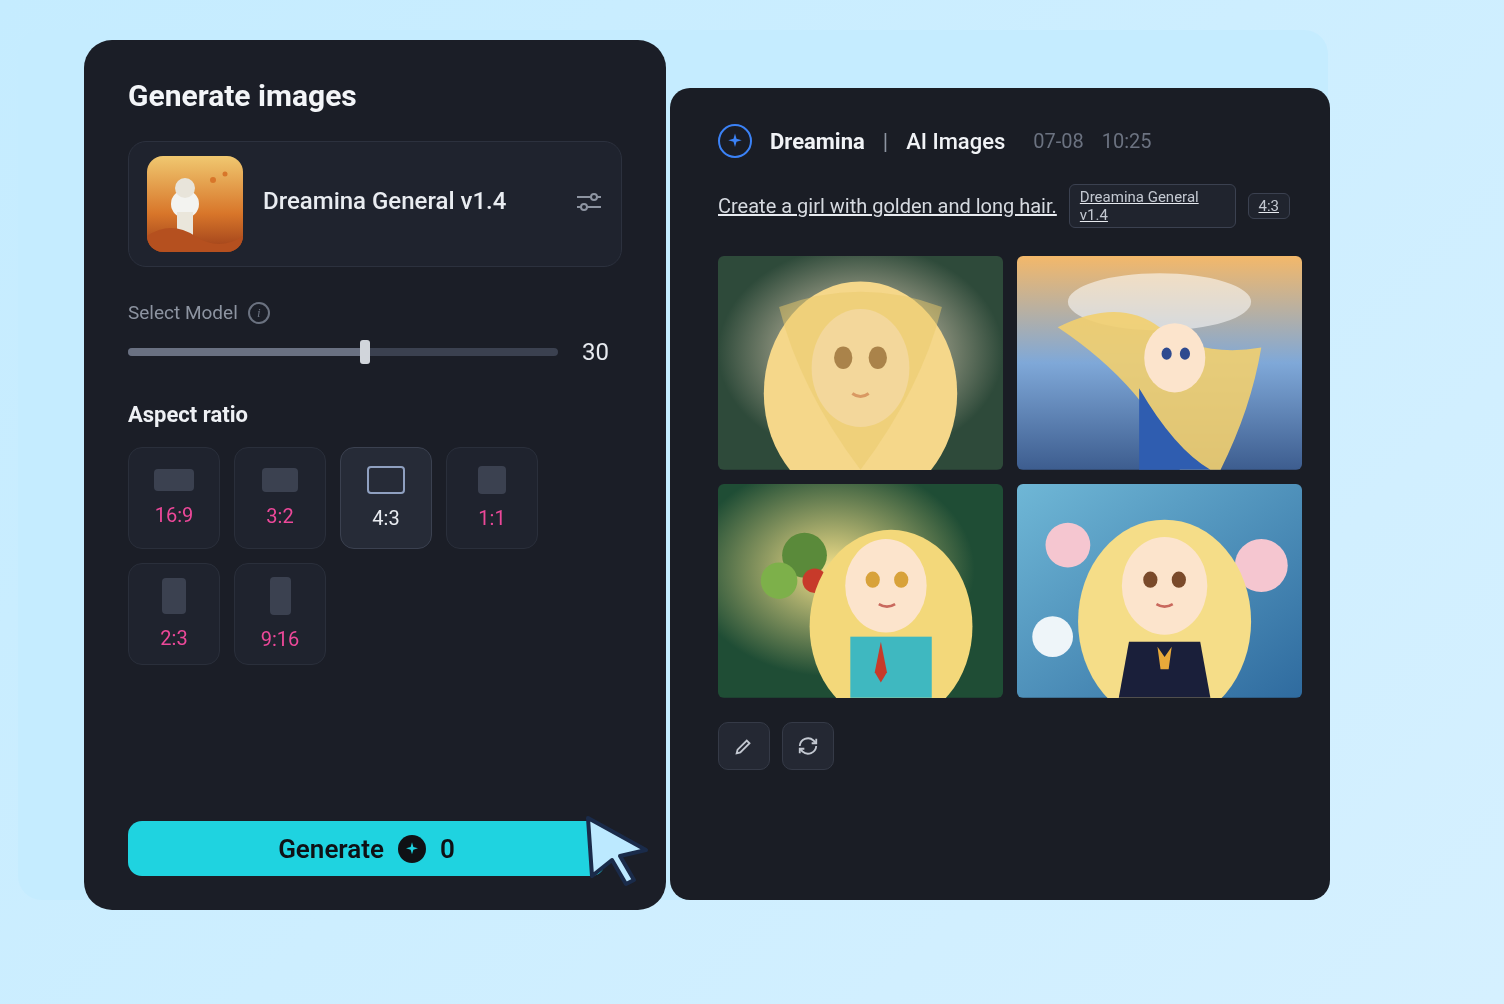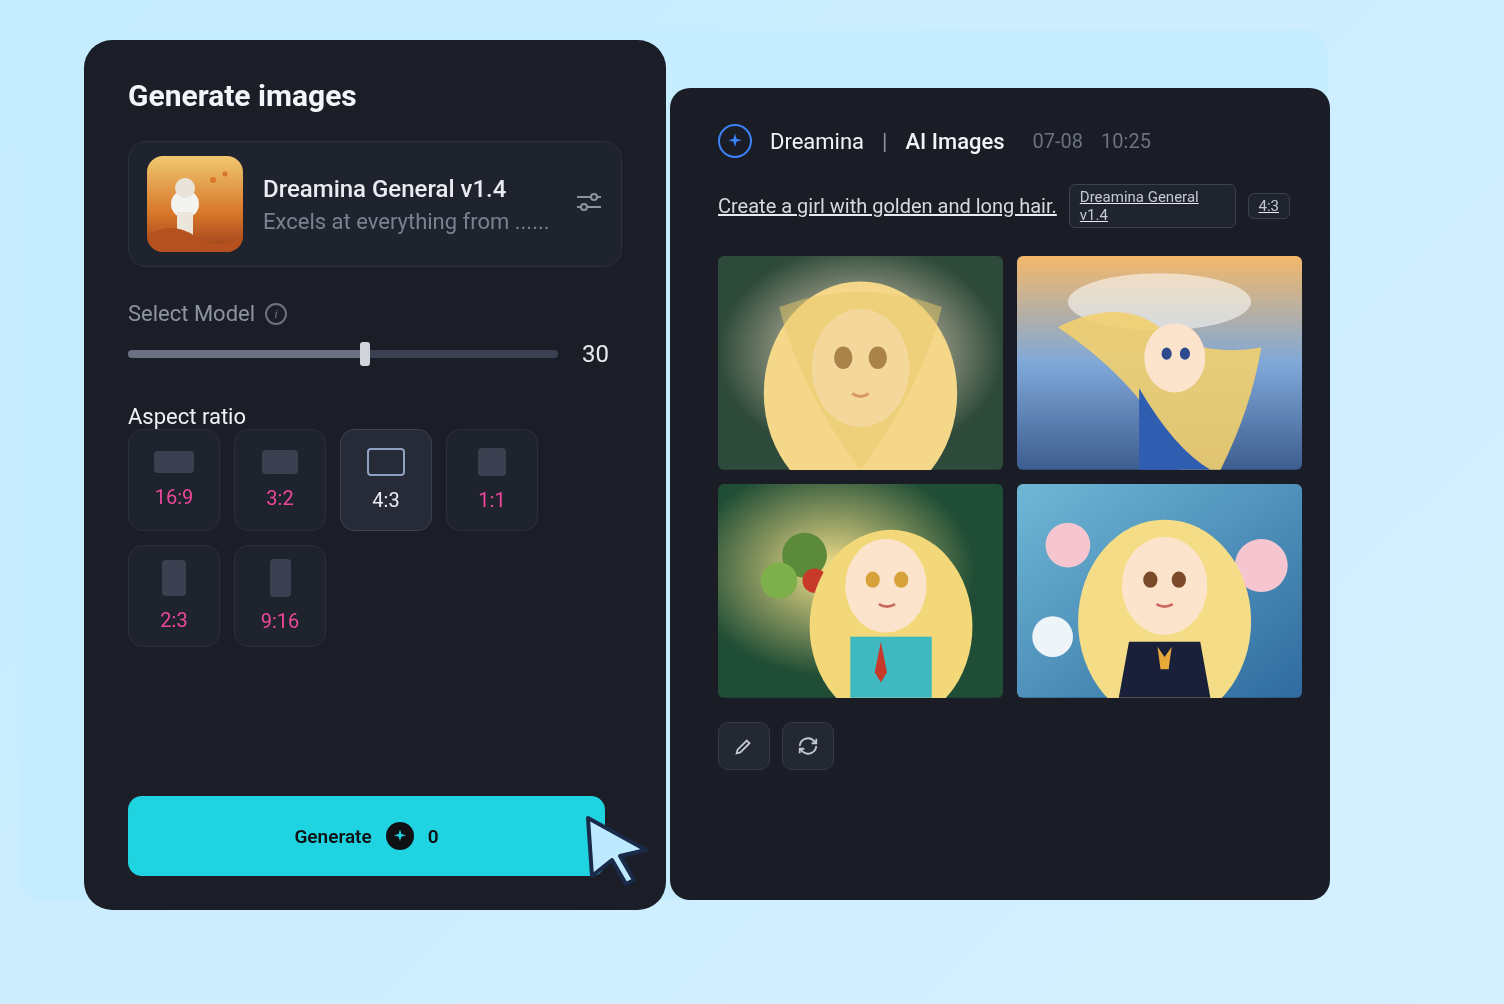--- a/index.html
+++ b/index.html
@@ -46,21 +46,21 @@
   width: 34px;
   height: 34px;
   border-radius: 50%;
   border: 2px solid #3b82f6;
   display: flex;
   align-items: center;
   justify-content: center;
 }
 .star-badge svg { width: 18px; height: 18px; }
 
-.app-name { font-size: 22px; font-weight: 400; color: #f1f3f6; }
+.app-name { font-size: 22px; font-weight: 700; color: #f1f3f6; }
 .app-sep { color: #8d94a1; font-size: 22px; }
 .app-section { font-size: 22px; font-weight: 500; color: #f1f3f6; }
 .meta-date, .meta-time { font-size: 20px; color: #6b7280; }
 
 .prompt-row {
   display: flex;
   align-items: center;
   gap: 12px;
   margin-bottom: 28px;
   text-decoration: underline;
@@ -148,21 +148,21 @@
 .model-desc { font-size: 22px; color: #7a8190; white-space: nowrap; overflow: hidden; }
 .sliders-icon { color: #8d94a1; flex-shrink: 0; }
 .sliders-icon svg { width: 28px; height: 24px; }
 
 .field-row {
   display: flex;
   align-items: center;
   gap: 10px;
   margin-bottom: 14px;
 }
-.field-label { font-size: 22px; color: #8d94a1; }
+.field-label { font-size: 19px; color: #8d94a1; }
 .info-icon {
   width: 22px; height: 22px;
   border: 2px solid #6b7280;
   border-radius: 50%;
   display: flex;
   align-items: center;
   justify-content: center;
   color: #6b7280;
   font-size: 13px;
   font-style: italic;
@@ -196,22 +196,23 @@
   transform: translate(-50%, -50%);
   width: 10px;
   height: 24px;
   background: #d1d5db;
   border-radius: 3px;
 }
 .slider-value { font-size: 24px; color: #e7eaef; width: 40px; text-align: left; }
 
 .section-label {
   font-size: 22px;
-  font-weight: 400;
+  font-weight: 700;
   color: #eef0f4;
+  margin-bottom: 20px;
 }
 
 .ratio-grid {
   display: flex;
   flex-wrap: wrap;
   gap: 14px;
 }
 .ratio-tile {
   width: 92px;
   height: 102px;
@@ -237,28 +238,28 @@
   border: 2px solid #8fa0c0;
 }
 .ratio-label { font-size: 20px; color: #ec4899; }
 .ratio-tile.active .ratio-label { color: #e9ecf1; }
 
 .generate-btn {
   position: absolute;
   left: 44px;
   right: 61px;
   bottom: 34px;
-  height: 80px;
+  height: 55px;
   background: #1fd3e0;
   border-radius: 14px;
   display: flex;
   align-items: center;
   justify-content: center;
   gap: 14px;
-  font-size: 19px;
+  font-size: 26px;
   font-weight: 600;
   color: #0f1115;
 }
 .dot-badge {
   width: 28px;
   height: 28px;
   border-radius: 50%;
   background: #0f1115;
   display: flex;
   align-items: center;
@@ -411,21 +412,20 @@
         <circle cx="38" cy="48" r="14" fill="#f3f3f0"></circle>
         <circle cx="38" cy="32" r="10" fill="#e8e4da"></circle>
         <rect x="30" y="56" width="16" height="28" fill="#eae6db"></rect>
         <circle cx="66" cy="24" r="3" fill="#d8762a"></circle>
           <circle cx="78" cy="18" r="2.5" fill="#d8762a"></circle>
         <path d="M0 80q24 -16 48 0t48 0v16h-96z" fill="#b5501f"></path>
       </svg>
     </div>
     <div class="model-text">
       <div class="model-name">Dreamina General v1.4</div>
-      <div class="model-desc">Excels at everything from ......</div>
     </div>
     <div class="sliders-icon">
       <svg viewBox="0 0 28 24" fill="none" stroke="currentColor" stroke-width="2">
         <line x1="2" y1="7" x2="26" y2="7"></line>
           <circle cx="19" cy="7" r="3" fill="#1f232e"></circle>
         <line x1="2" y1="17" x2="26" y2="17"></line>
           <circle cx="9" cy="17" r="3" fill="#1f232e"></circle>
       </svg>
     </div>
   </div>

